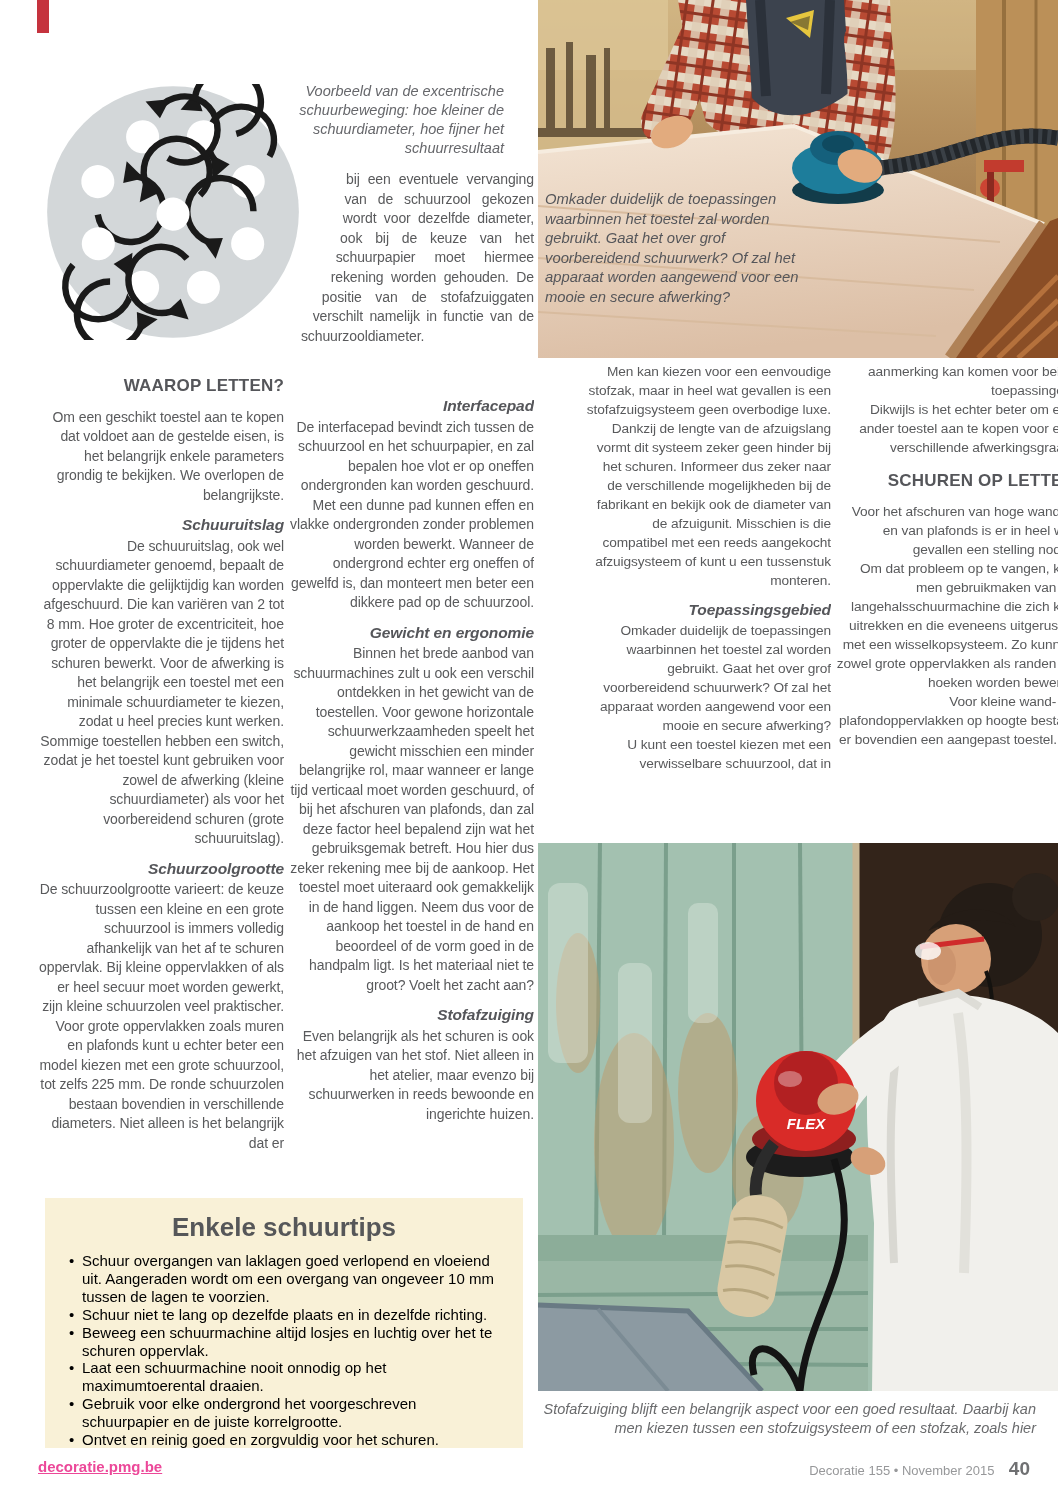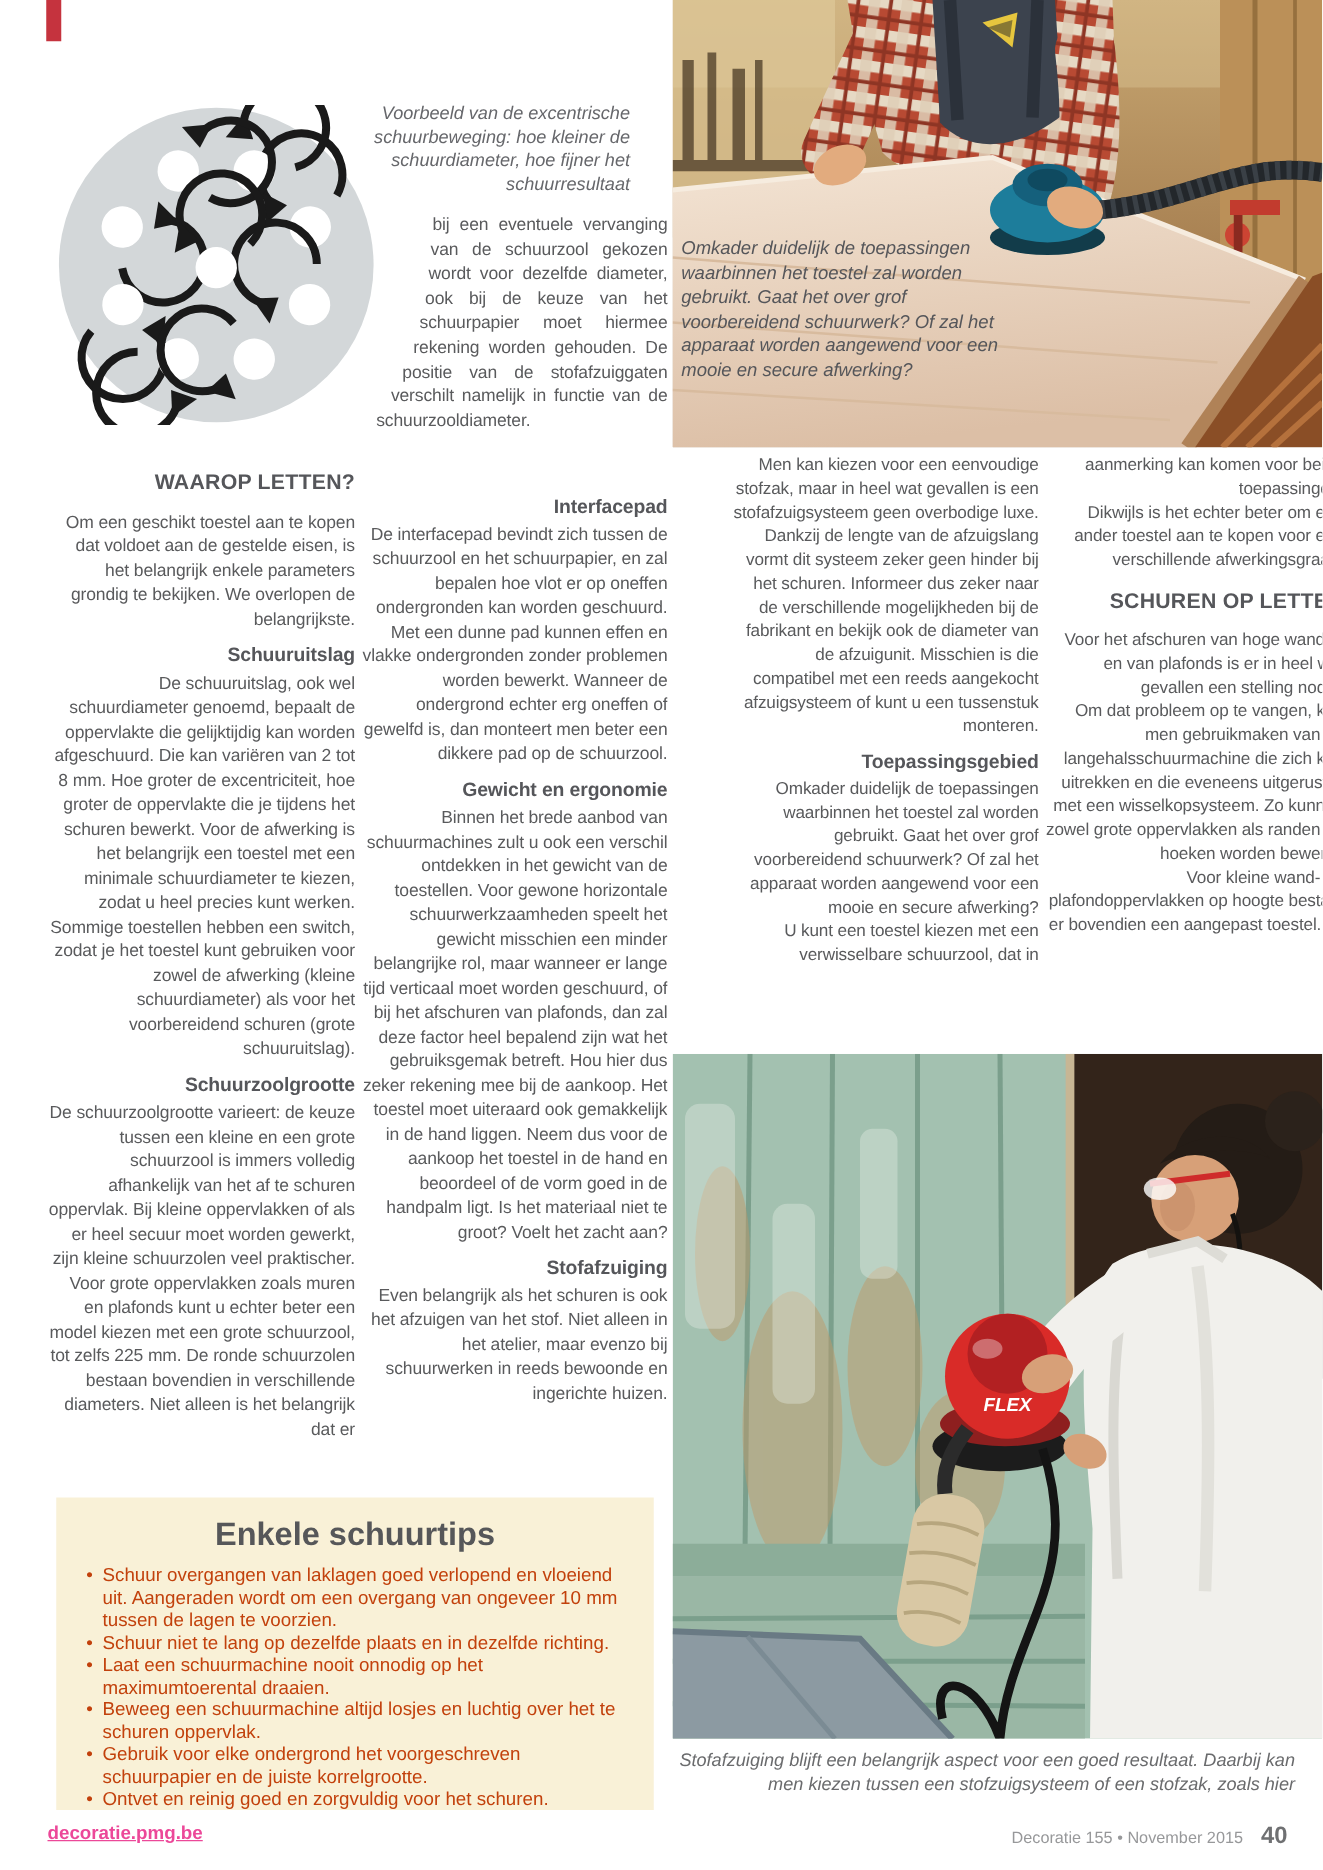--- a/index.html
+++ b/index.html
@@ -2,21 +2,21 @@
 <html><head>
 <meta charset="utf-8">
 <style>
   html,body{margin:0;padding:0;background:#fff;}
   .page{position:relative;width:1058px;height:1496px;background:#ffffff;overflow:hidden;
         font-family:"Liberation Sans",sans-serif;color:#595a5c;}
   p{margin:0;text-align:right;}
   .col{position:absolute;text-align:justify;font-size:14px;line-height:19.5px;letter-spacing:-0.1px;overflow:hidden;}
   .col > :first-child{margin-top:0;}
   .h1{font-weight:bold;font-size:17px;letter-spacing:0.2px;margin:14px 0 12px;color:#55565a;}
-  .h2{font-weight:bold;font-size:15.5px;margin:10px 0 2px;color:#55565a;}
+  .h2{font-weight:bold;font-size:15.5px;margin:10px 0 2px;color:#55565a;font-style:italic;}
   .prelines{white-space:pre-line;}
   .smallcol{font-size:13.7px;line-height:19px;margin-left:47px;}
   .endsq{display:inline-block;width:9px;height:9px;border:2.5px solid #595a5c;margin-left:5px;}
   .accent-bar{position:absolute;left:37px;top:0;width:12px;height:33px;background:#c5333e;}
   .diagram{position:absolute;left:45px;top:84px;width:256px;height:256px;}
   .introwrap{position:absolute;left:288px;top:82px;width:246px;}
   .diagram-caption{font-style:italic;text-align:right;font-size:14.5px;line-height:19px;
       color:#66676b;margin:0 0 12px;padding-right:30px;}
   .intro-spacer{float:left;width:58px;height:175px;
       shape-outside:polygon(0 0,58px 0,54px 50px,44px 95px,26px 135px,8px 165px,0 175px);}
@@ -24,21 +24,21 @@
   .photo{position:absolute;overflow:hidden;}
   .photo svg{display:block;}
   .overlay-caption{position:absolute;left:545px;top:190px;width:268px;font-style:italic;
       font-size:14.8px;line-height:19.5px;color:#55565a;z-index:3;}
   .photo-caption{position:absolute;left:538px;top:1400px;width:498px;font-style:italic;
       font-size:14.5px;line-height:19px;color:#6a6b6d;}
   .tips{position:absolute;left:45px;top:1198px;width:478px;height:250px;background:#f9f1d7;
       box-sizing:border-box;padding:12px 24px;}
   .tips-title{text-align:center;font-weight:bold;font-size:26px;color:#565759;margin:2px 0 9px;}
   .tips ul{margin:0;padding:0;list-style:none;}
-  .tips li{position:relative;padding-left:13px;font-size:15px;line-height:17.9px;color:#c2410c;}
+  .tips li{position:relative;padding-left:13px;font-size:15px;line-height:17.9px;color:#000000;}
   .tips li::before{content:"\2022";position:absolute;left:0;top:0;}
   .footer-link{position:absolute;left:38px;top:1458px;font-size:15px;font-weight:bold;
       color:#ec4899;text-decoration:underline;cursor:pointer;}
   .footer-right{position:absolute;right:28px;top:1458px;text-align:right;}
   .footer-issue{font-size:13px;color:#97989a;}
   .footer-page{font-size:19px;font-weight:bold;color:#6f7072;margin-left:10px;}
 </style>
 </head>
 <body>
 
@@ -248,22 +248,22 @@
       <path d="M296,316 C330,420 270,460 262,548 M262,548 C244,498 206,492 216,532" stroke="#141414" stroke-width="7" fill="none"></path>
     </svg>
   </div>
   <p class="photo-caption">Stofafzuiging blijft een belangrijk aspect voor een goed resultaat. Daarbij kan men kiezen tussen een stofzuigsysteem of een stofzak, zoals hier</p>
 
   <div class="tips">
     <p class="tips-title">Enkele schuurtips</p>
     <ul>
       <li>Schuur overgangen van laklagen goed verlopend en vloeiend uit. Aangeraden wordt om een overgang van ongeveer 10 mm tussen de lagen te voorzien.</li>
       <li>Schuur niet te lang op dezelfde plaats en in dezelfde richting.</li>
+      <li>Beweeg een schuurmachine altijd losjes en luchtig over het te schuren oppervlak.</li>
       <li>Laat een schuurmachine nooit onnodig op het maximumtoerental draaien.</li>
-      <li>Beweeg een schuurmachine altijd losjes en luchtig over het te schuren oppervlak.</li>
       <li>Gebruik voor elke ondergrond het voorgeschreven schuurpapier en de juiste korrelgrootte.</li>
       <li>Ontvet en reinig goed en zorgvuldig voor het schuren.</li>
     </ul>
   </div>
 
   <a class="footer-link">decoratie.pmg.be</a>
   <div class="footer-right">
     <span class="footer-issue">Decoratie 155 • November 2015</span>
     <span class="footer-page">40</span>
   </div>

